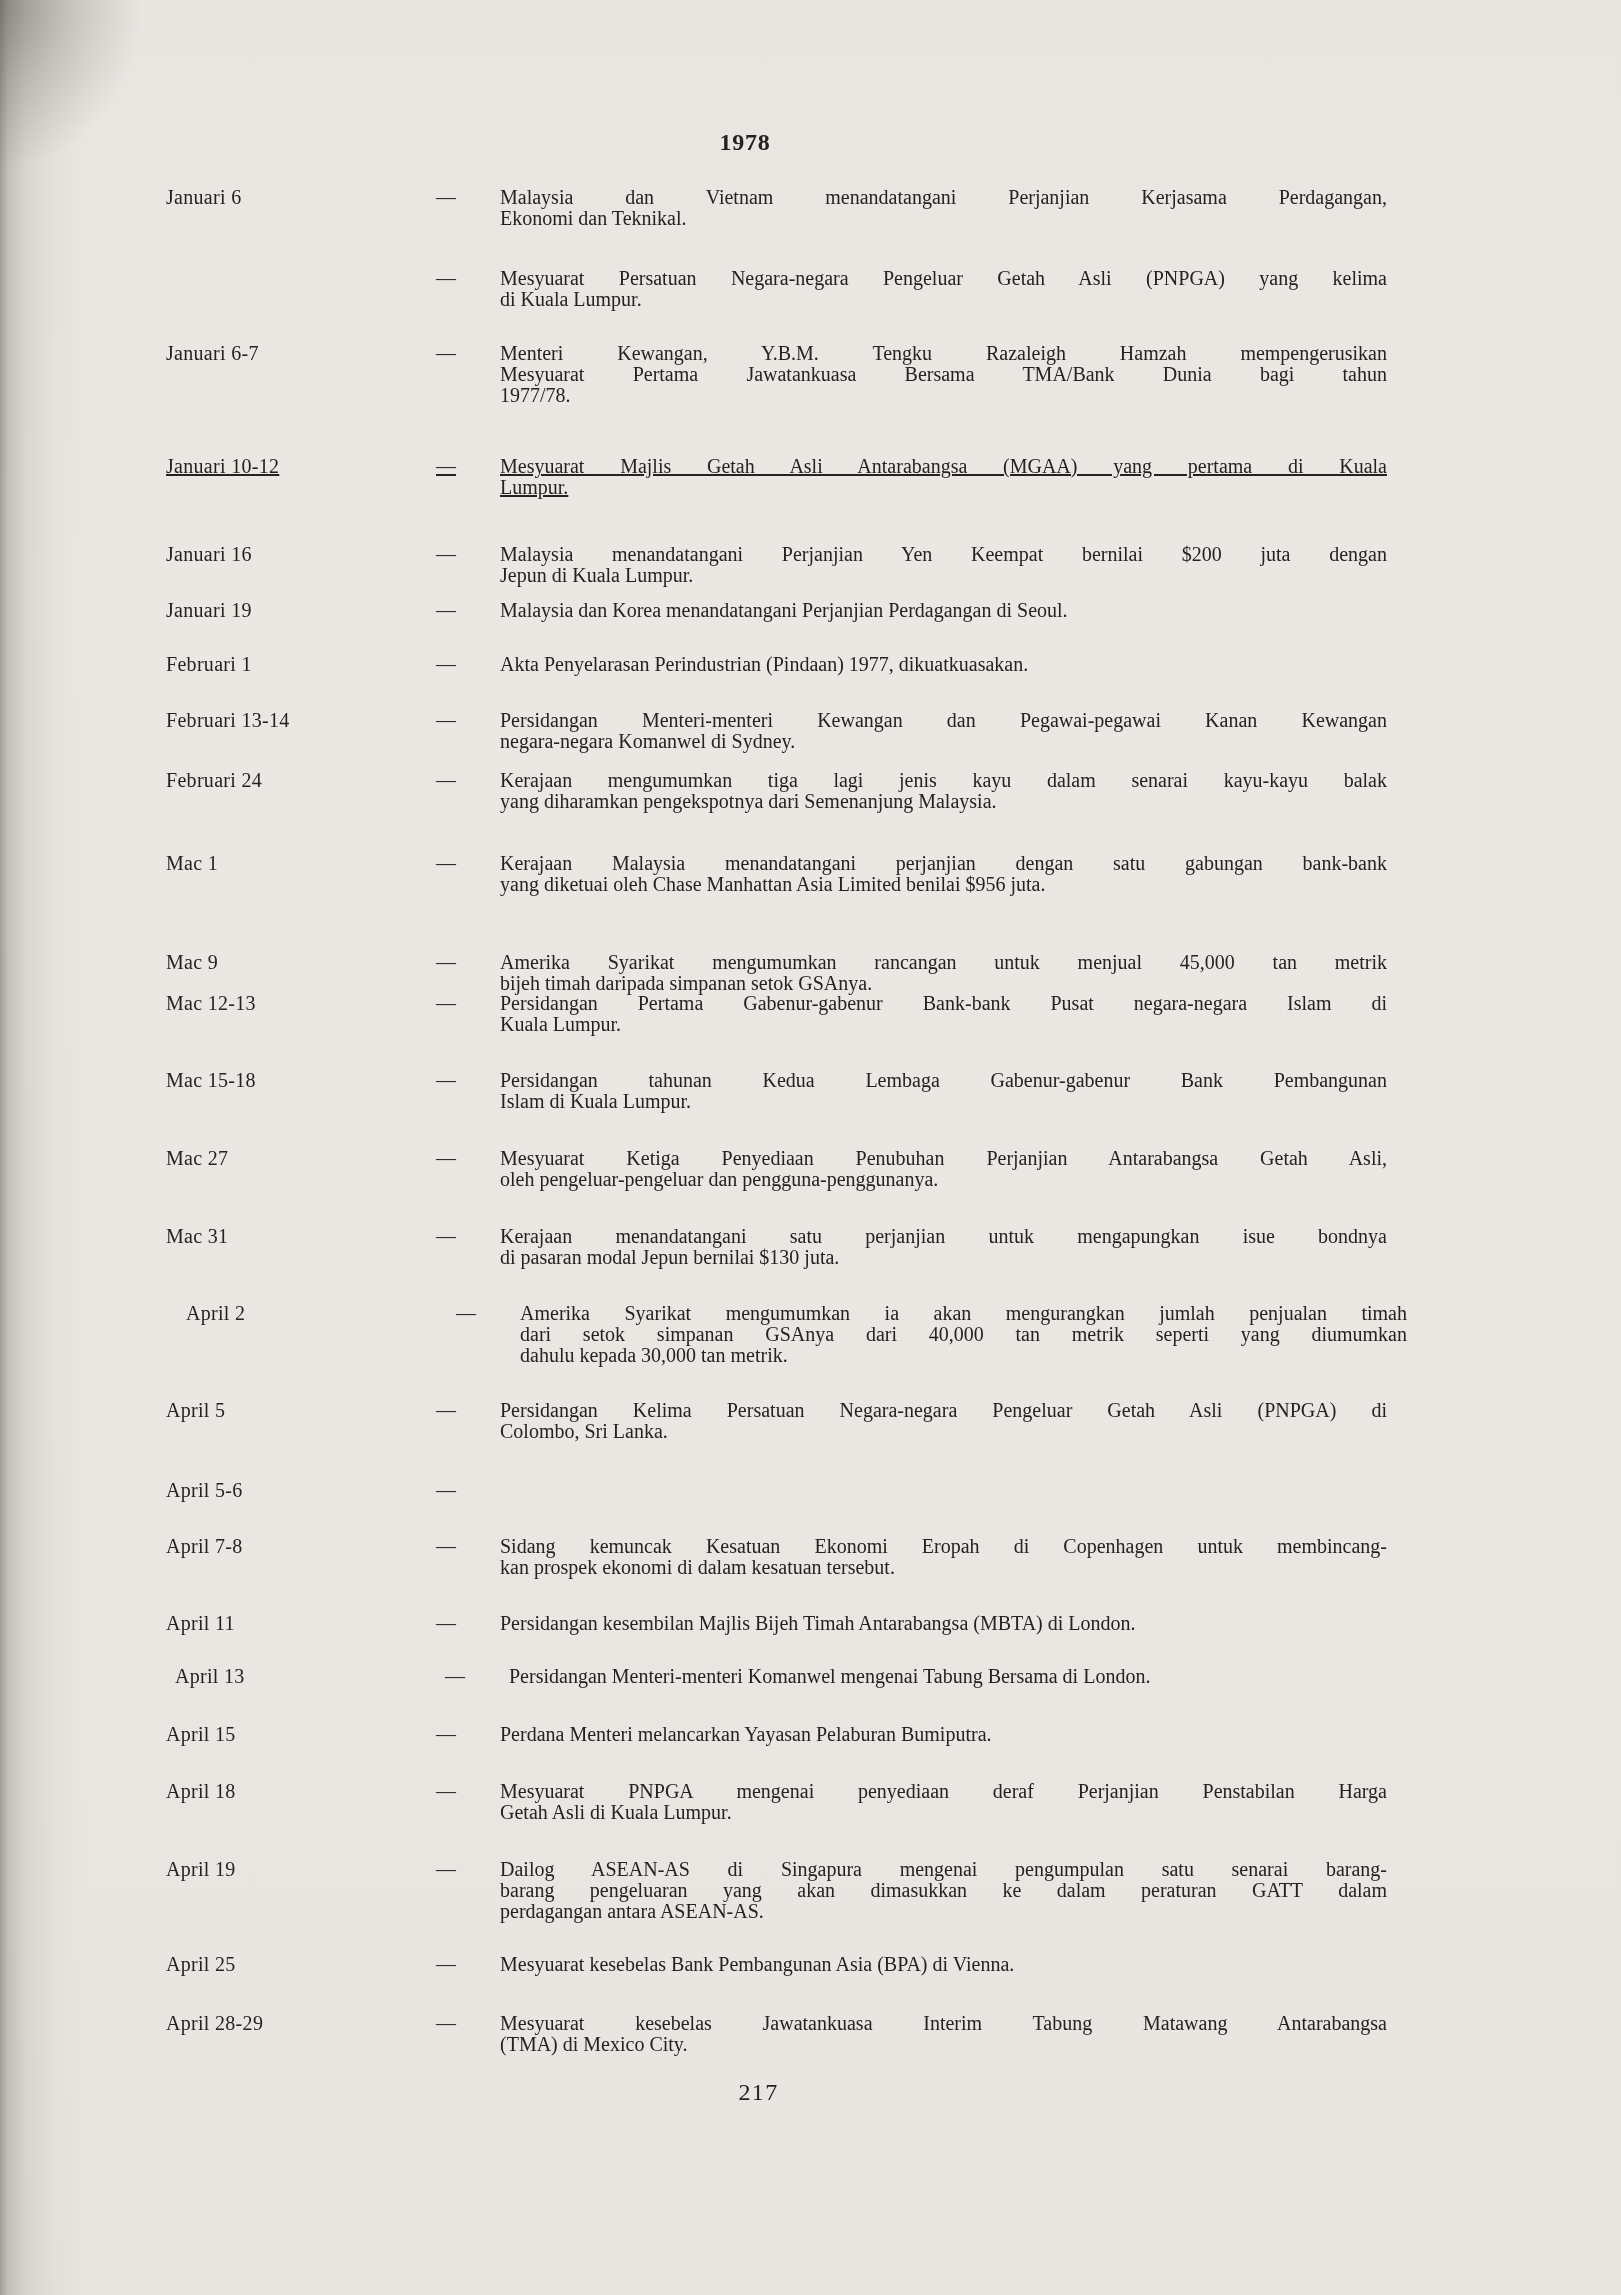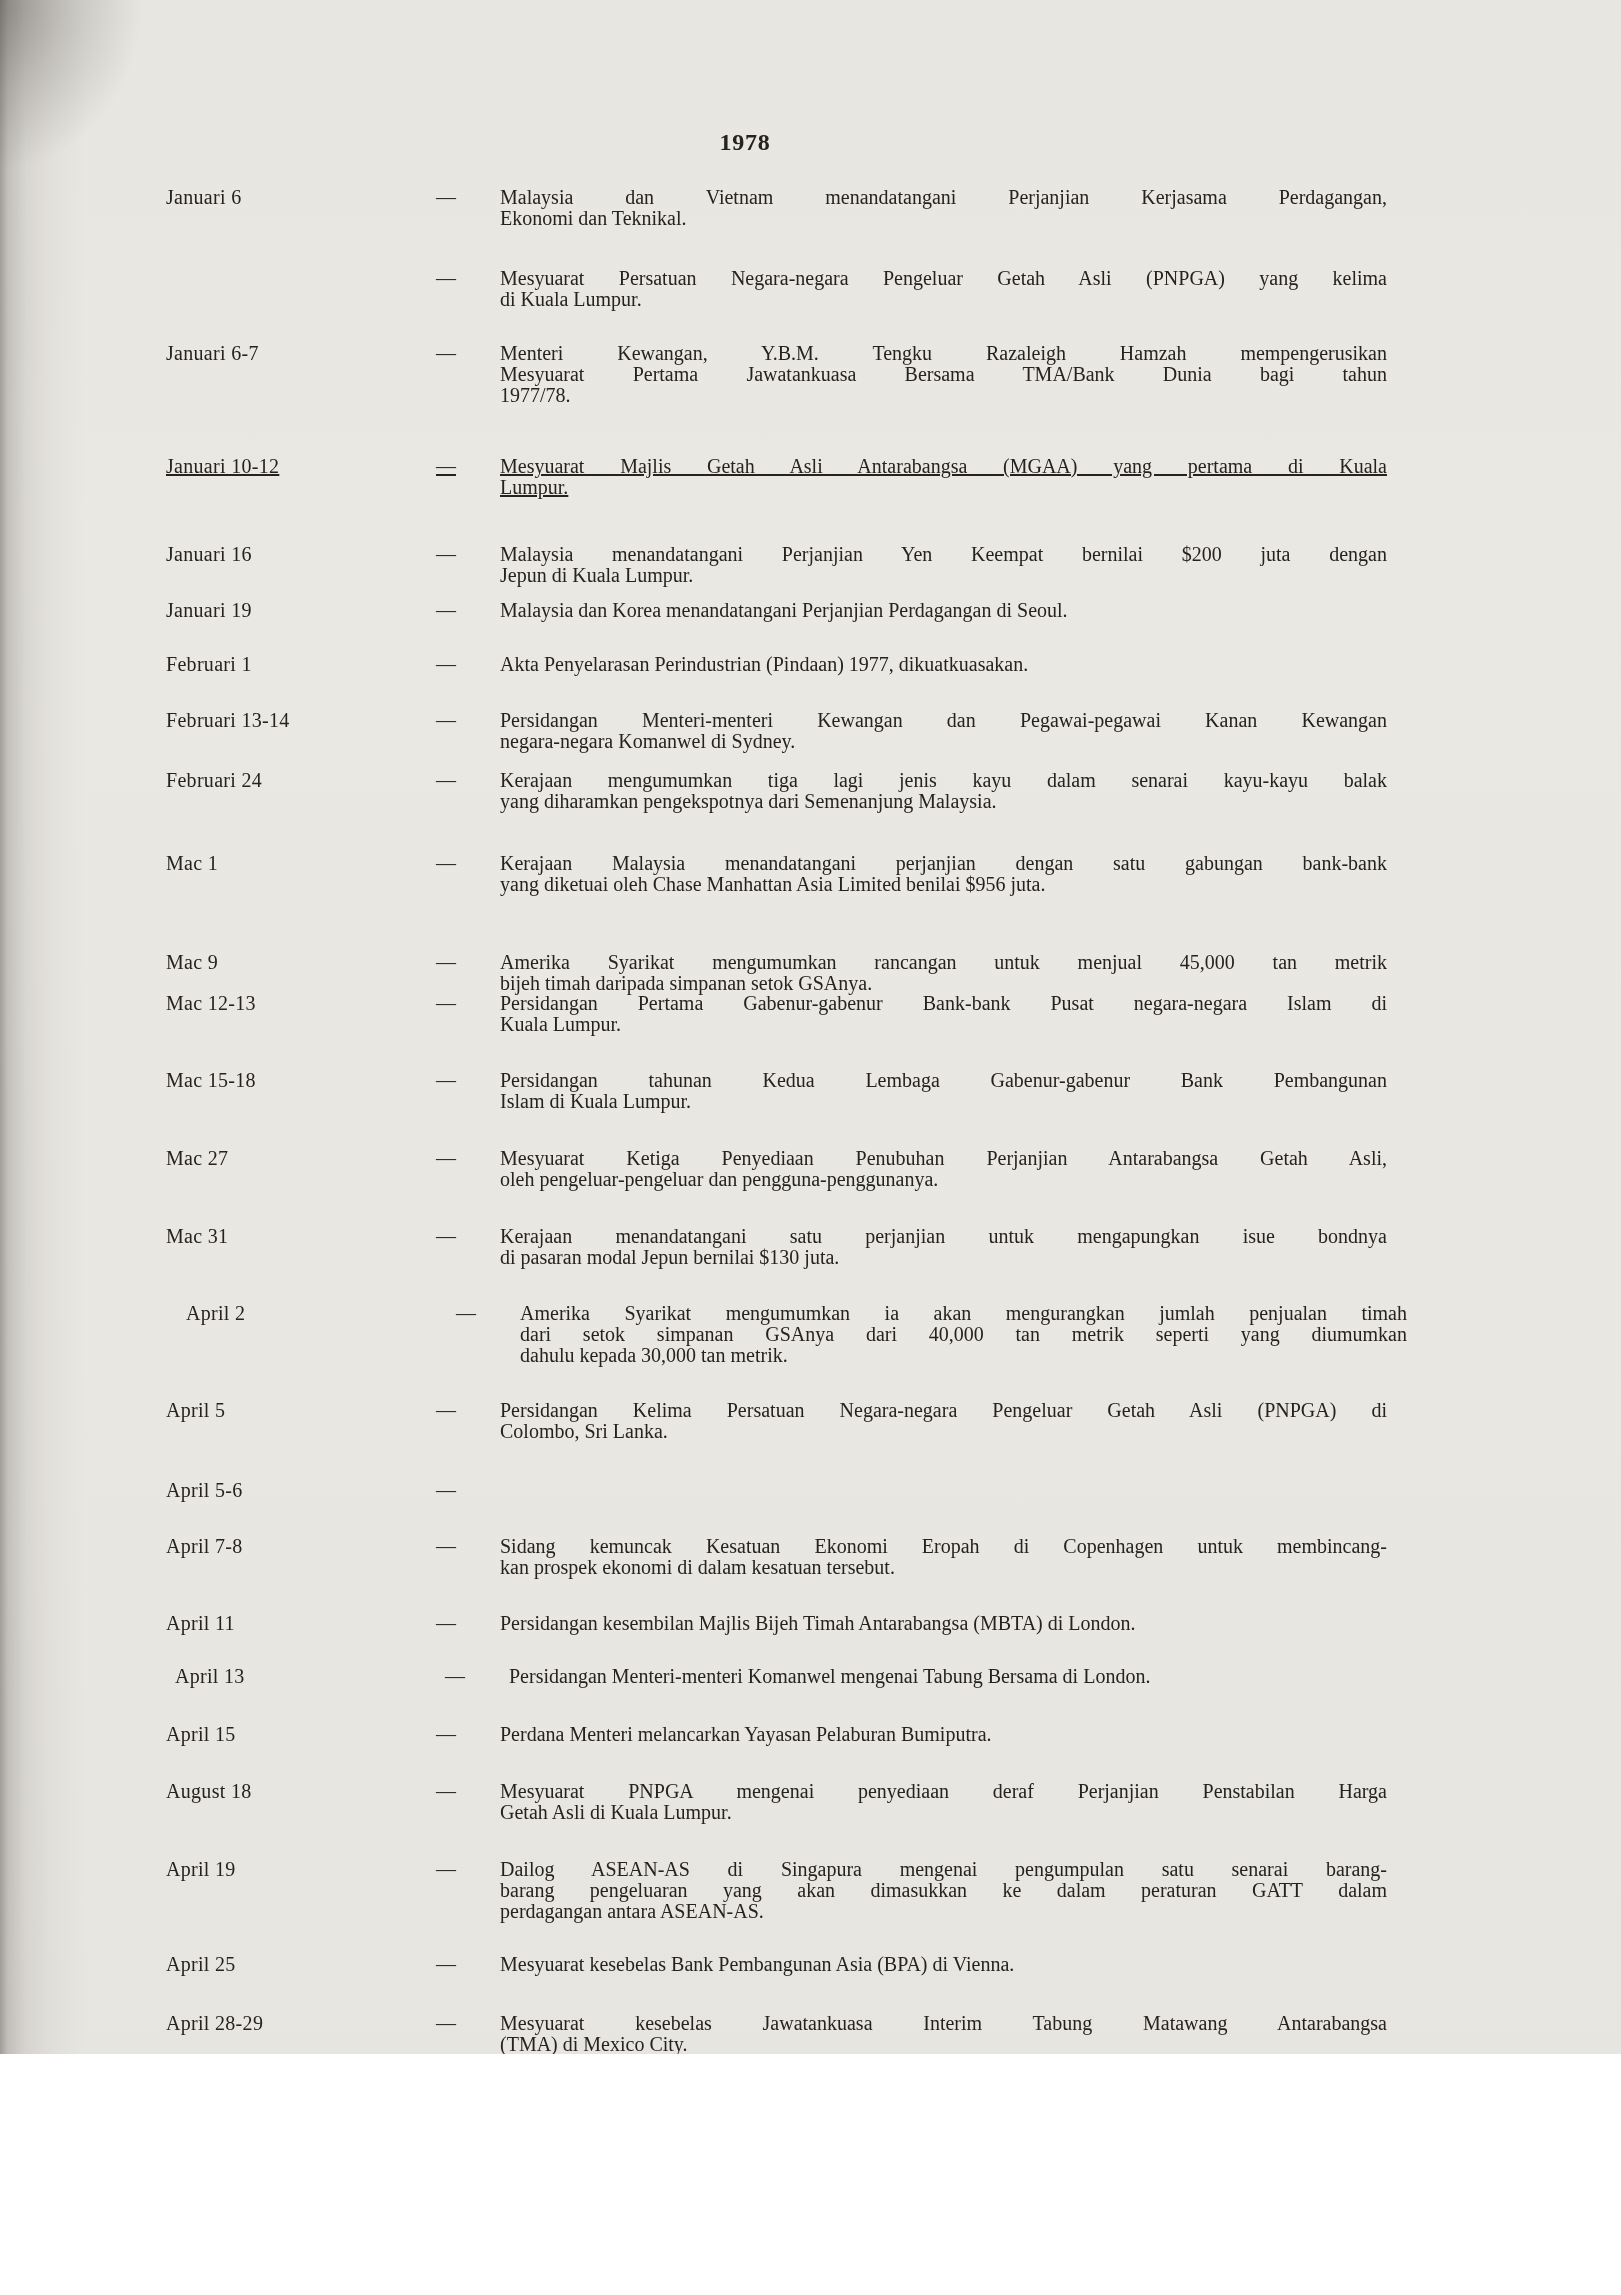--- a/index.html
+++ b/index.html
@@ -2,21 +2,21 @@
 <html style="font-size:10.5px"><head>
 <meta charset="utf-8">
 <style>
   html,body{
     margin:0; padding:0;
     width:1621px; height:2295px;
     font-family:"Liberation Serif", serif;
   }
   .page{
     position:relative;
-    width:1621px; height:2054px;
+    width:1621px; height:2295px;
     background:linear-gradient(180deg,#e8e6e1 0%, #eae8e3 25%, #e9e7e2 70%, #e7e5e0 100%);
     color:#272220;
     overflow:hidden;
   }
   
   .edge-left{
     position:absolute; left:0; top:0; bottom:0; width:85px;
     background:linear-gradient(90deg,
       rgba(62,58,52,0.42) 0px,
       rgba(96,92,85,0.28) 8px,
@@ -241,21 +241,21 @@
         </div>
       </div>
       <div class="entry" style="top: 1724px;">
         <div class="date">April 15</div>
         <div class="dash">—</div>
         <div class="text">
           <div class="line">Perdana Menteri melancarkan Yayasan Pelaburan Bumiputra.</div>
         </div>
       </div>
       <div class="entry" style="top: 1781px;">
-        <div class="date">August 18</div>
+        <div class="date">April 18</div>
         <div class="dash">—</div>
         <div class="text">
           <div class="line j">Mesyuarat PNPGA mengenai penyediaan deraf Perjanjian Penstabilan Harga</div>
           <div class="line">Getah Asli di Kuala Lumpur.</div>
         </div>
       </div>
       <div class="entry" style="top: 1859px;">
         <div class="date">April 19</div>
         <div class="dash">—</div>
         <div class="text">

